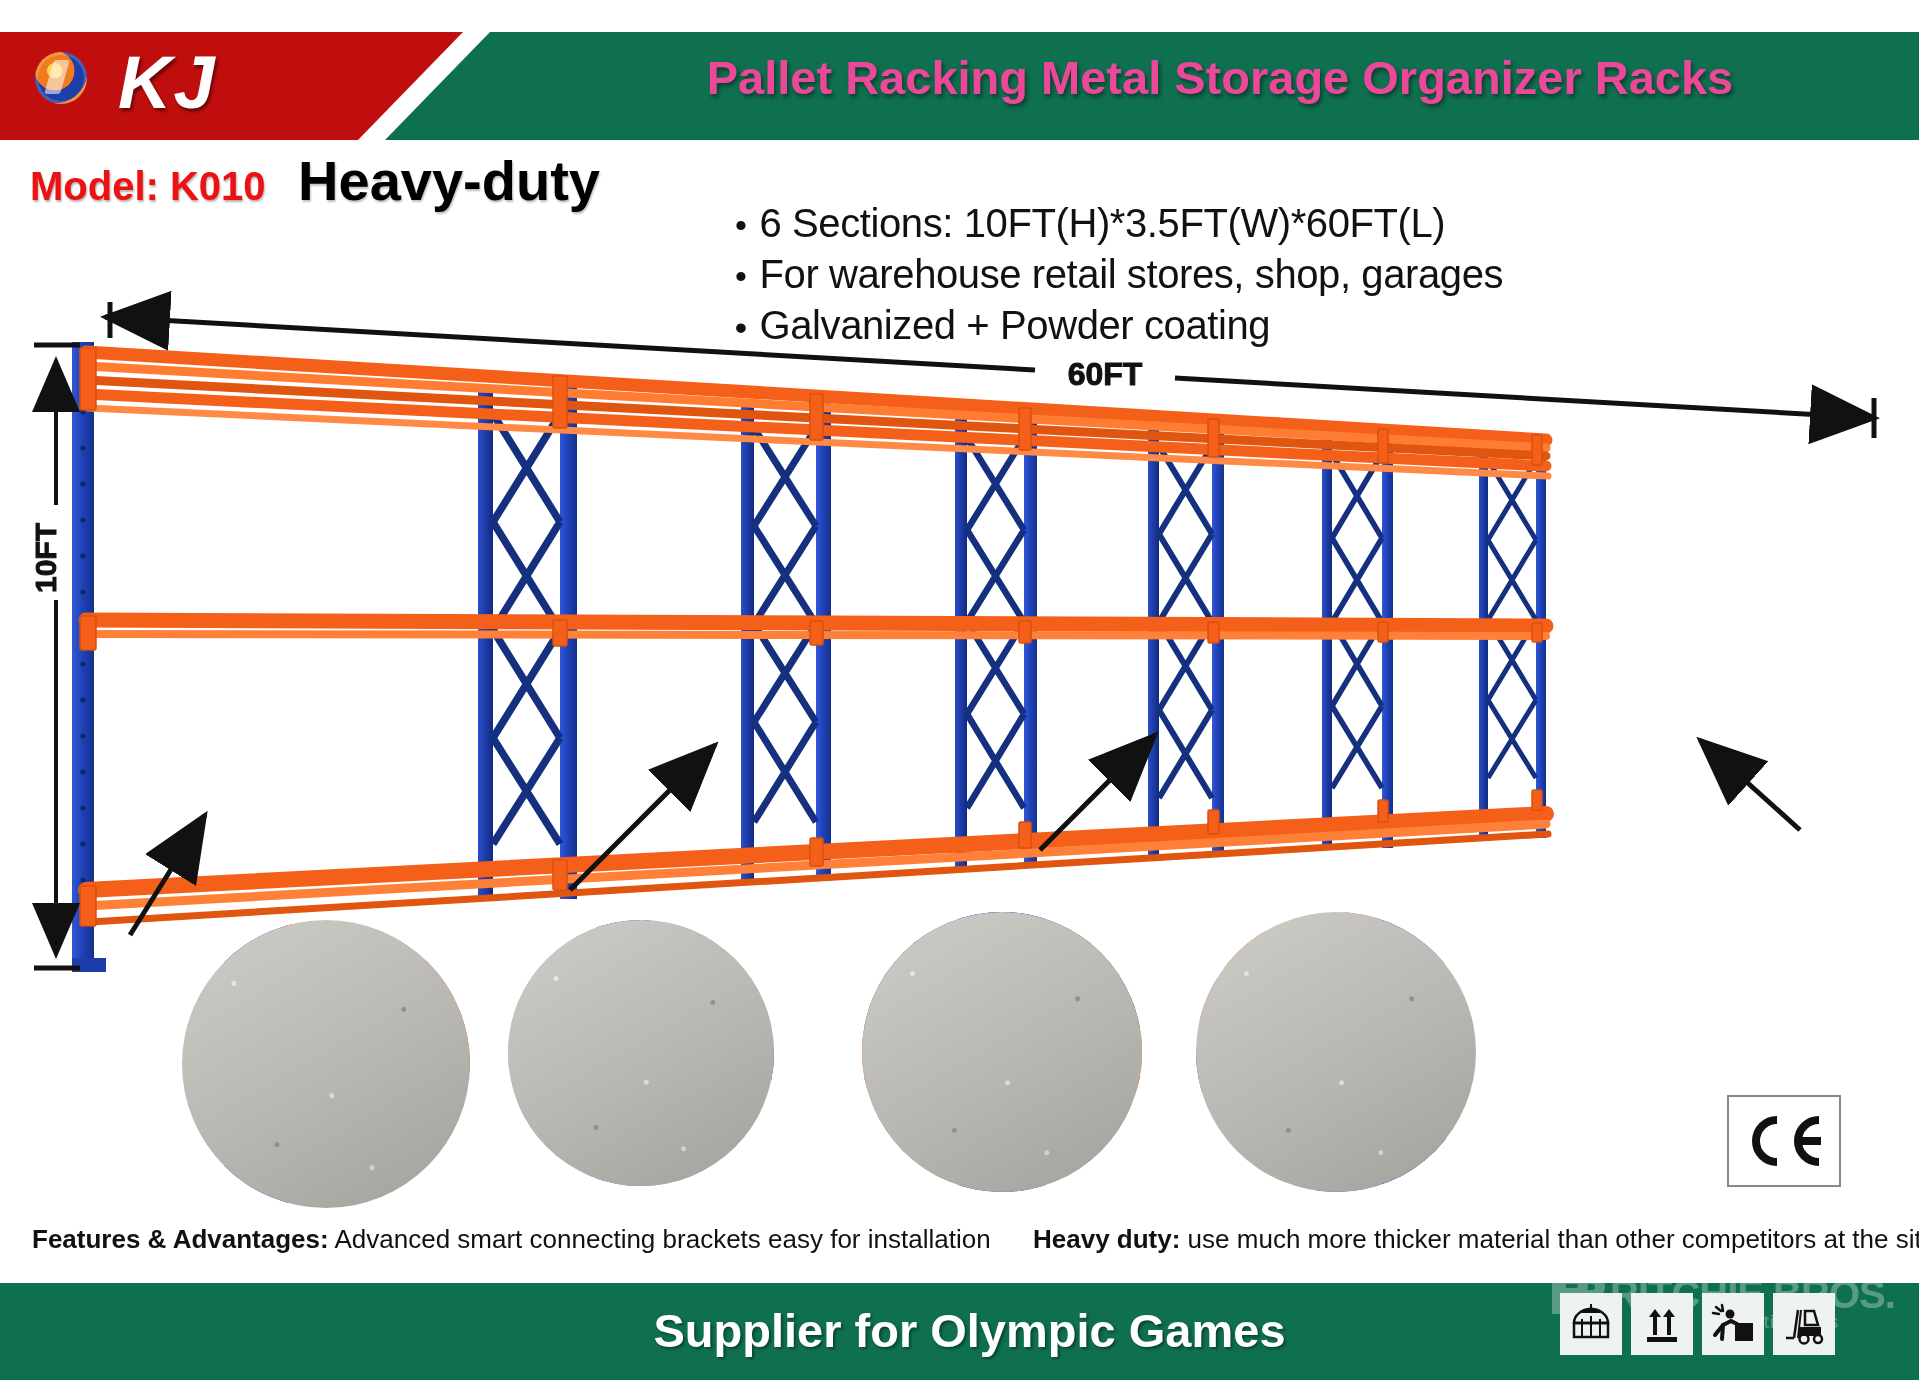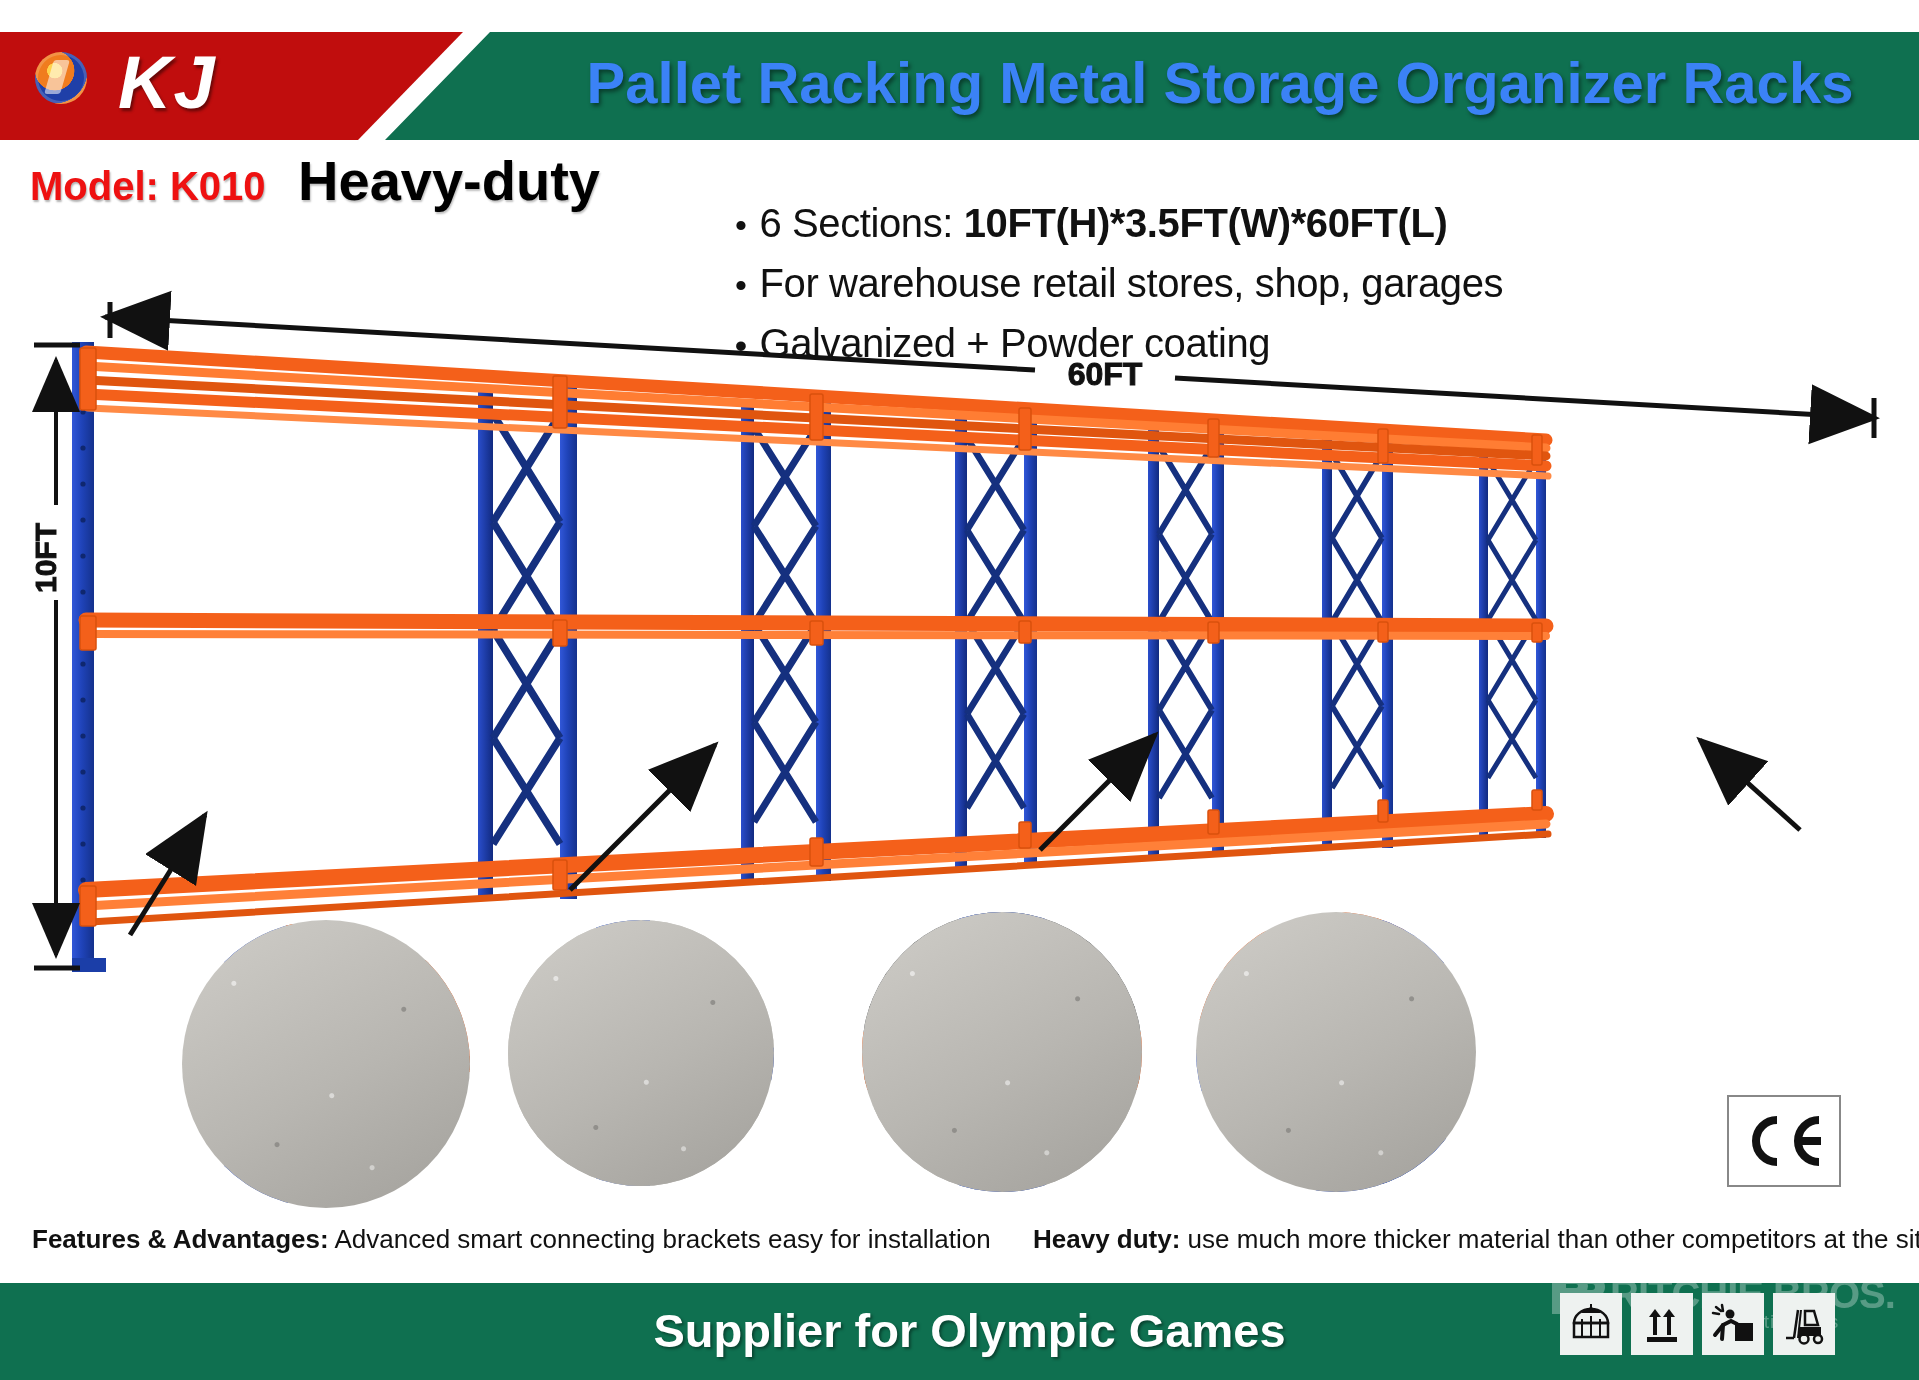--- a/index.html
+++ b/index.html
@@ -17,37 +17,37 @@
   #logo-mark{position:absolute;left:35px;top:20px;width:52px;height:52px;
        border-radius:50%;
        background:radial-gradient(circle at 38% 36%,#ffd34d 0 16%,#f07c1e 17% 42%,#1f3fa8 43% 70%,#f07c1e 71% 100%);
        box-shadow:inset 0 0 0 3px rgba(255,255,255,.18);}
   #logo-mark:after{content:"";position:absolute;left:14px;top:8px;width:16px;height:34px;
        background:#fff;opacity:.55;transform:skewX(-16deg);border-radius:3px;}
   #logo-kj{position:absolute;left:118px;top:14px;font-size:74px;font-weight:bold;
        font-style:italic;color:#fff;letter-spacing:2px;
        text-shadow:2px 3px 3px rgba(0,0,0,.45);line-height:1;}
   #hdr-title{position:absolute;left:530px;top:22px;width:1380px;text-align:center;
-       font-size:58px;font-weight:bold;color:#3b82f6;line-height:1;
+       font-size:47px;font-weight:bold;color:#ec4899;line-height:1;
        text-shadow:2px 3px 4px rgba(0,0,0,.45);white-space:nowrap;}
 
   
   #model-row{position:absolute;left:30px;top:148px;white-space:nowrap;}
   #model-label{font-size:40px;font-weight:bold;color:#ee1111;
        text-shadow:1px 2px 2px rgba(0,0,0,.3);}
   #model-duty{font-size:56px;font-weight:bold;color:#000000;margin-left:28px;
        text-shadow:1px 2px 2px rgba(0,0,0,.25);}
 
   
   #bullets{position:absolute;left:735px;top:200px;width:1170px;}
   .bullet{display:flex;align-items:baseline;font-size:40px;color:#111;
        line-height:1.18;margin-bottom:4px;letter-spacing:-.4px;}
   .bullet .dot{font-size:34px;margin-right:13px;line-height:1;}
-  .bullet .lead{font-weight:normal;margin-top:9px;}
-  .bullet .strong{font-weight:bold;}
+  .bullet .lead{font-weight:normal;}
+  .bullet .strong{font-weight:normal;}
   .bullet.allbold{font-weight:bold;}
 
   
   #diagram{position:absolute;left:0;top:290px;width:1919px;height:930px;}
   #diagram svg{display:block;}
 
   
   .inset{position:absolute;border-radius:50%;overflow:hidden;}
   .inset .scene{position:absolute;left:0;top:0;width:100%;height:100%;}
   .ground{position:absolute;left:0;top:0;width:100%;height:100%;

